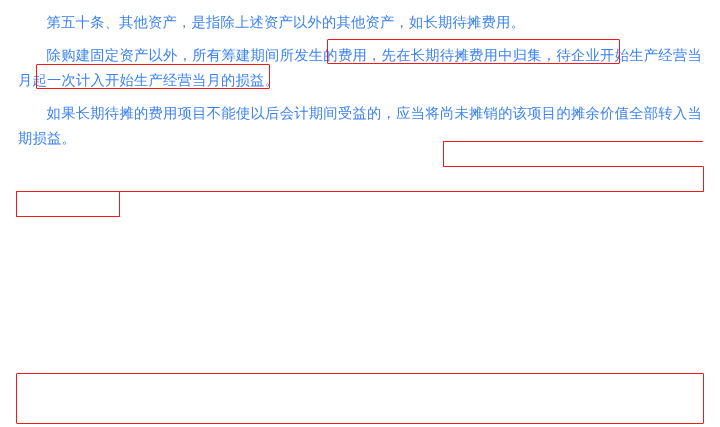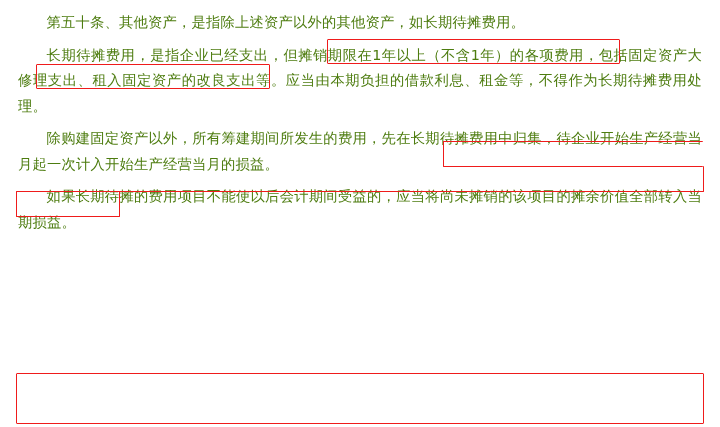--- a/index.html
+++ b/index.html
@@ -18,21 +18,21 @@
     width: 720px;
     height: 427px;
     background: #ffffff;
     box-sizing: border-box;
     padding: 10px 18px 0 18px;
   }
   .para {
     position: relative;
     font-size: 14.3px;
     line-height: 25.5px;
-    color: #4d7c0f;
+    color: #3b82f6;
     text-align: justify;
     text-justify: inter-ideograph;
     letter-spacing: 0.2px;
     margin: 0 0 7px 0;
   }
   .indent {
     text-indent: 2em;
   }
   
   .hl {
@@ -52,21 +52,20 @@
     border-top: none;
   }
 </style>
 </head>
 <body>
 
 <div id="page">
 
   <p class="para indent">第五十条、其他资产，是指除上述资产以外的其他资产，如长期待摊费用。</p>
 
-  <p class="para indent">长期待摊费用，是指企业已经支出，但摊销期限在1年以上（不含1年）的各项费用，包括固定资产大修理支出、租入固定资产的改良支出等。应当由本期负担的借款利息、租金等，不得作为长期待摊费用处理。</p>
 
 
 
   <p class="para indent">除购建固定资产以外，所有筹建期间所发生的费用，先在长期待摊费用中归集，待企业开始生产经营当月起一次计入开始生产经营当月的损益。</p>
 
   <p class="para indent">如果长期待摊的费用项目不能使以后会计期间受益的，应当将尚未摊销的该项目的摊余价值全部转入当期损益。</p>
 
   <div class="hl" style="left:327px; top:39px; width:293px; height:25px;"></div>
 
   <div class="hl" style="left:36px; top:64px; width:234px; height:25px;"></div>

